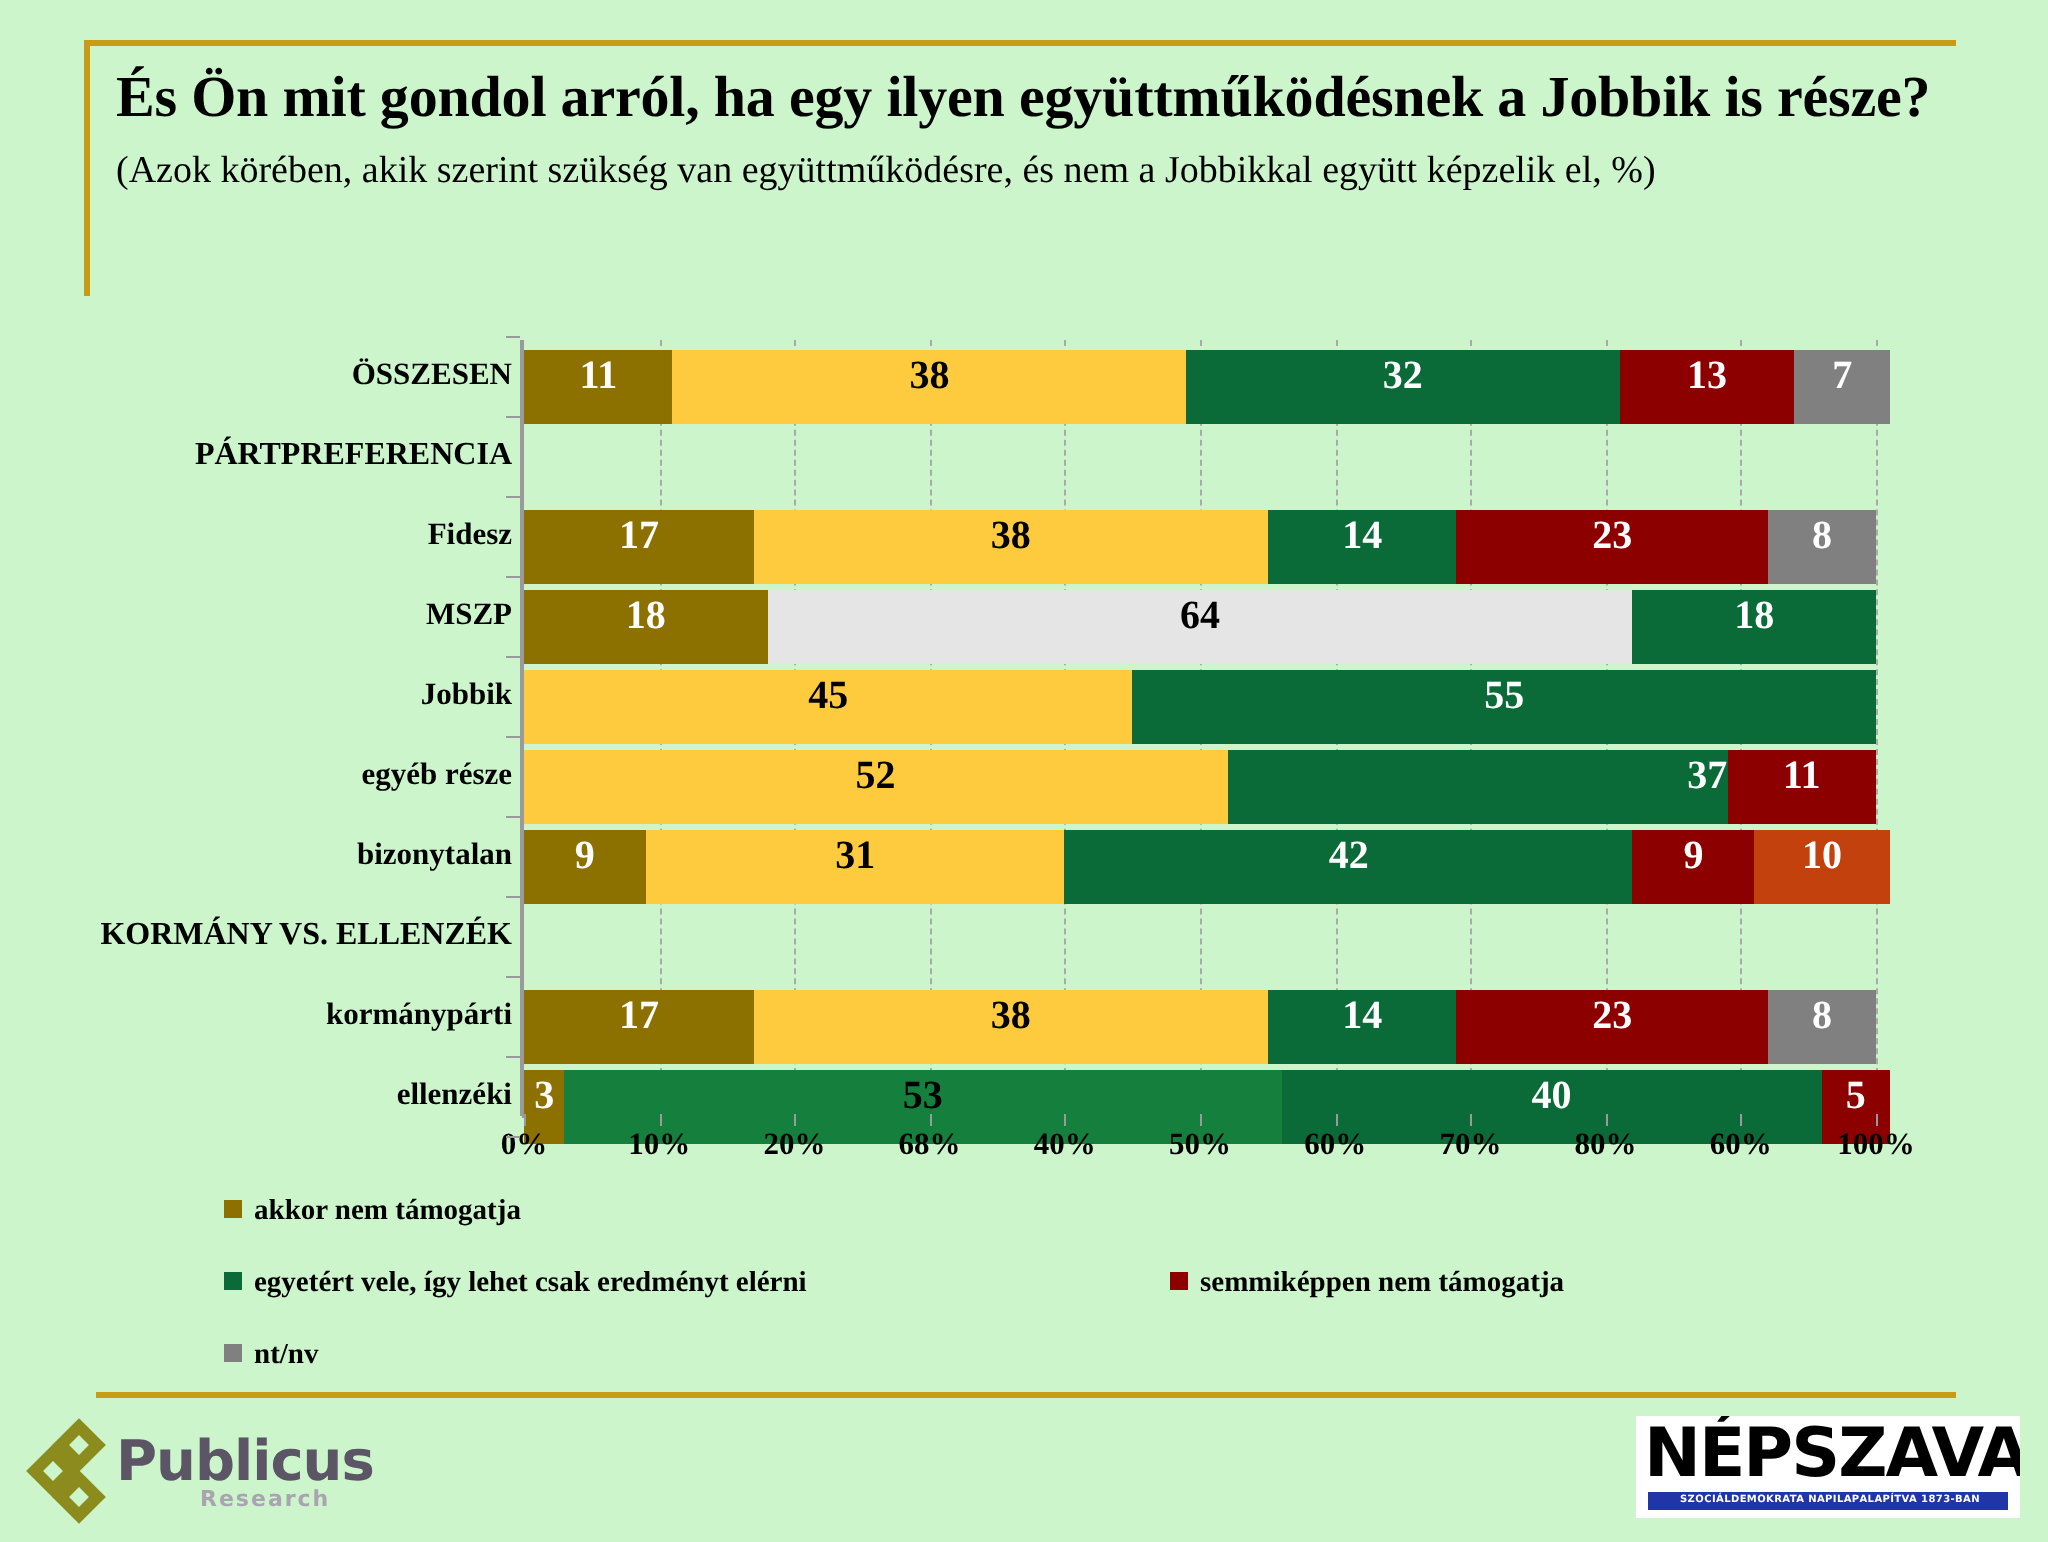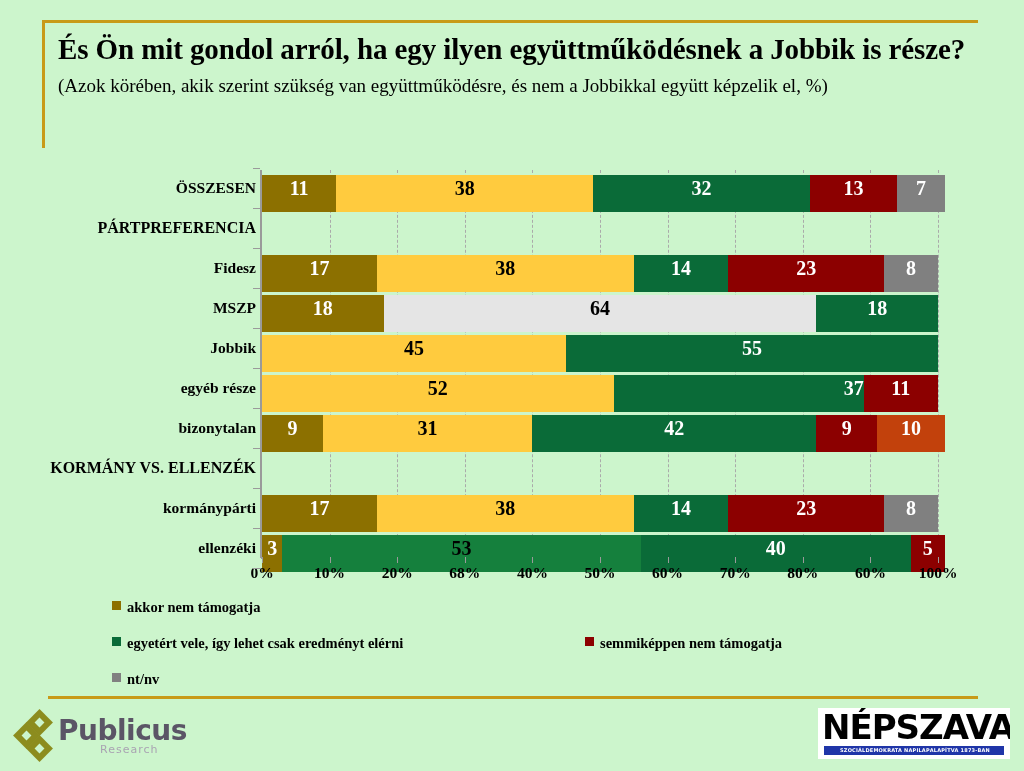--- a/index.html
+++ b/index.html
@@ -222,21 +222,21 @@
     font-weight: bold;
     color: #5B5566;
     letter-spacing: -0.5px;
   }
   #pub-sub {
     position: absolute;
     left: 86px;
     top: 31px;
     font-family: "DejaVu Sans", sans-serif;
     font-size: 11px;
-    font-weight: normal;
+    font-weight: bold;
     color: #A9A3B2;
     letter-spacing: 1px;
   }
 
   #nepszava-logo {
     position: absolute;
     left: 818px;
     top: 708px;
     width: 192px;
     height: 51px;

